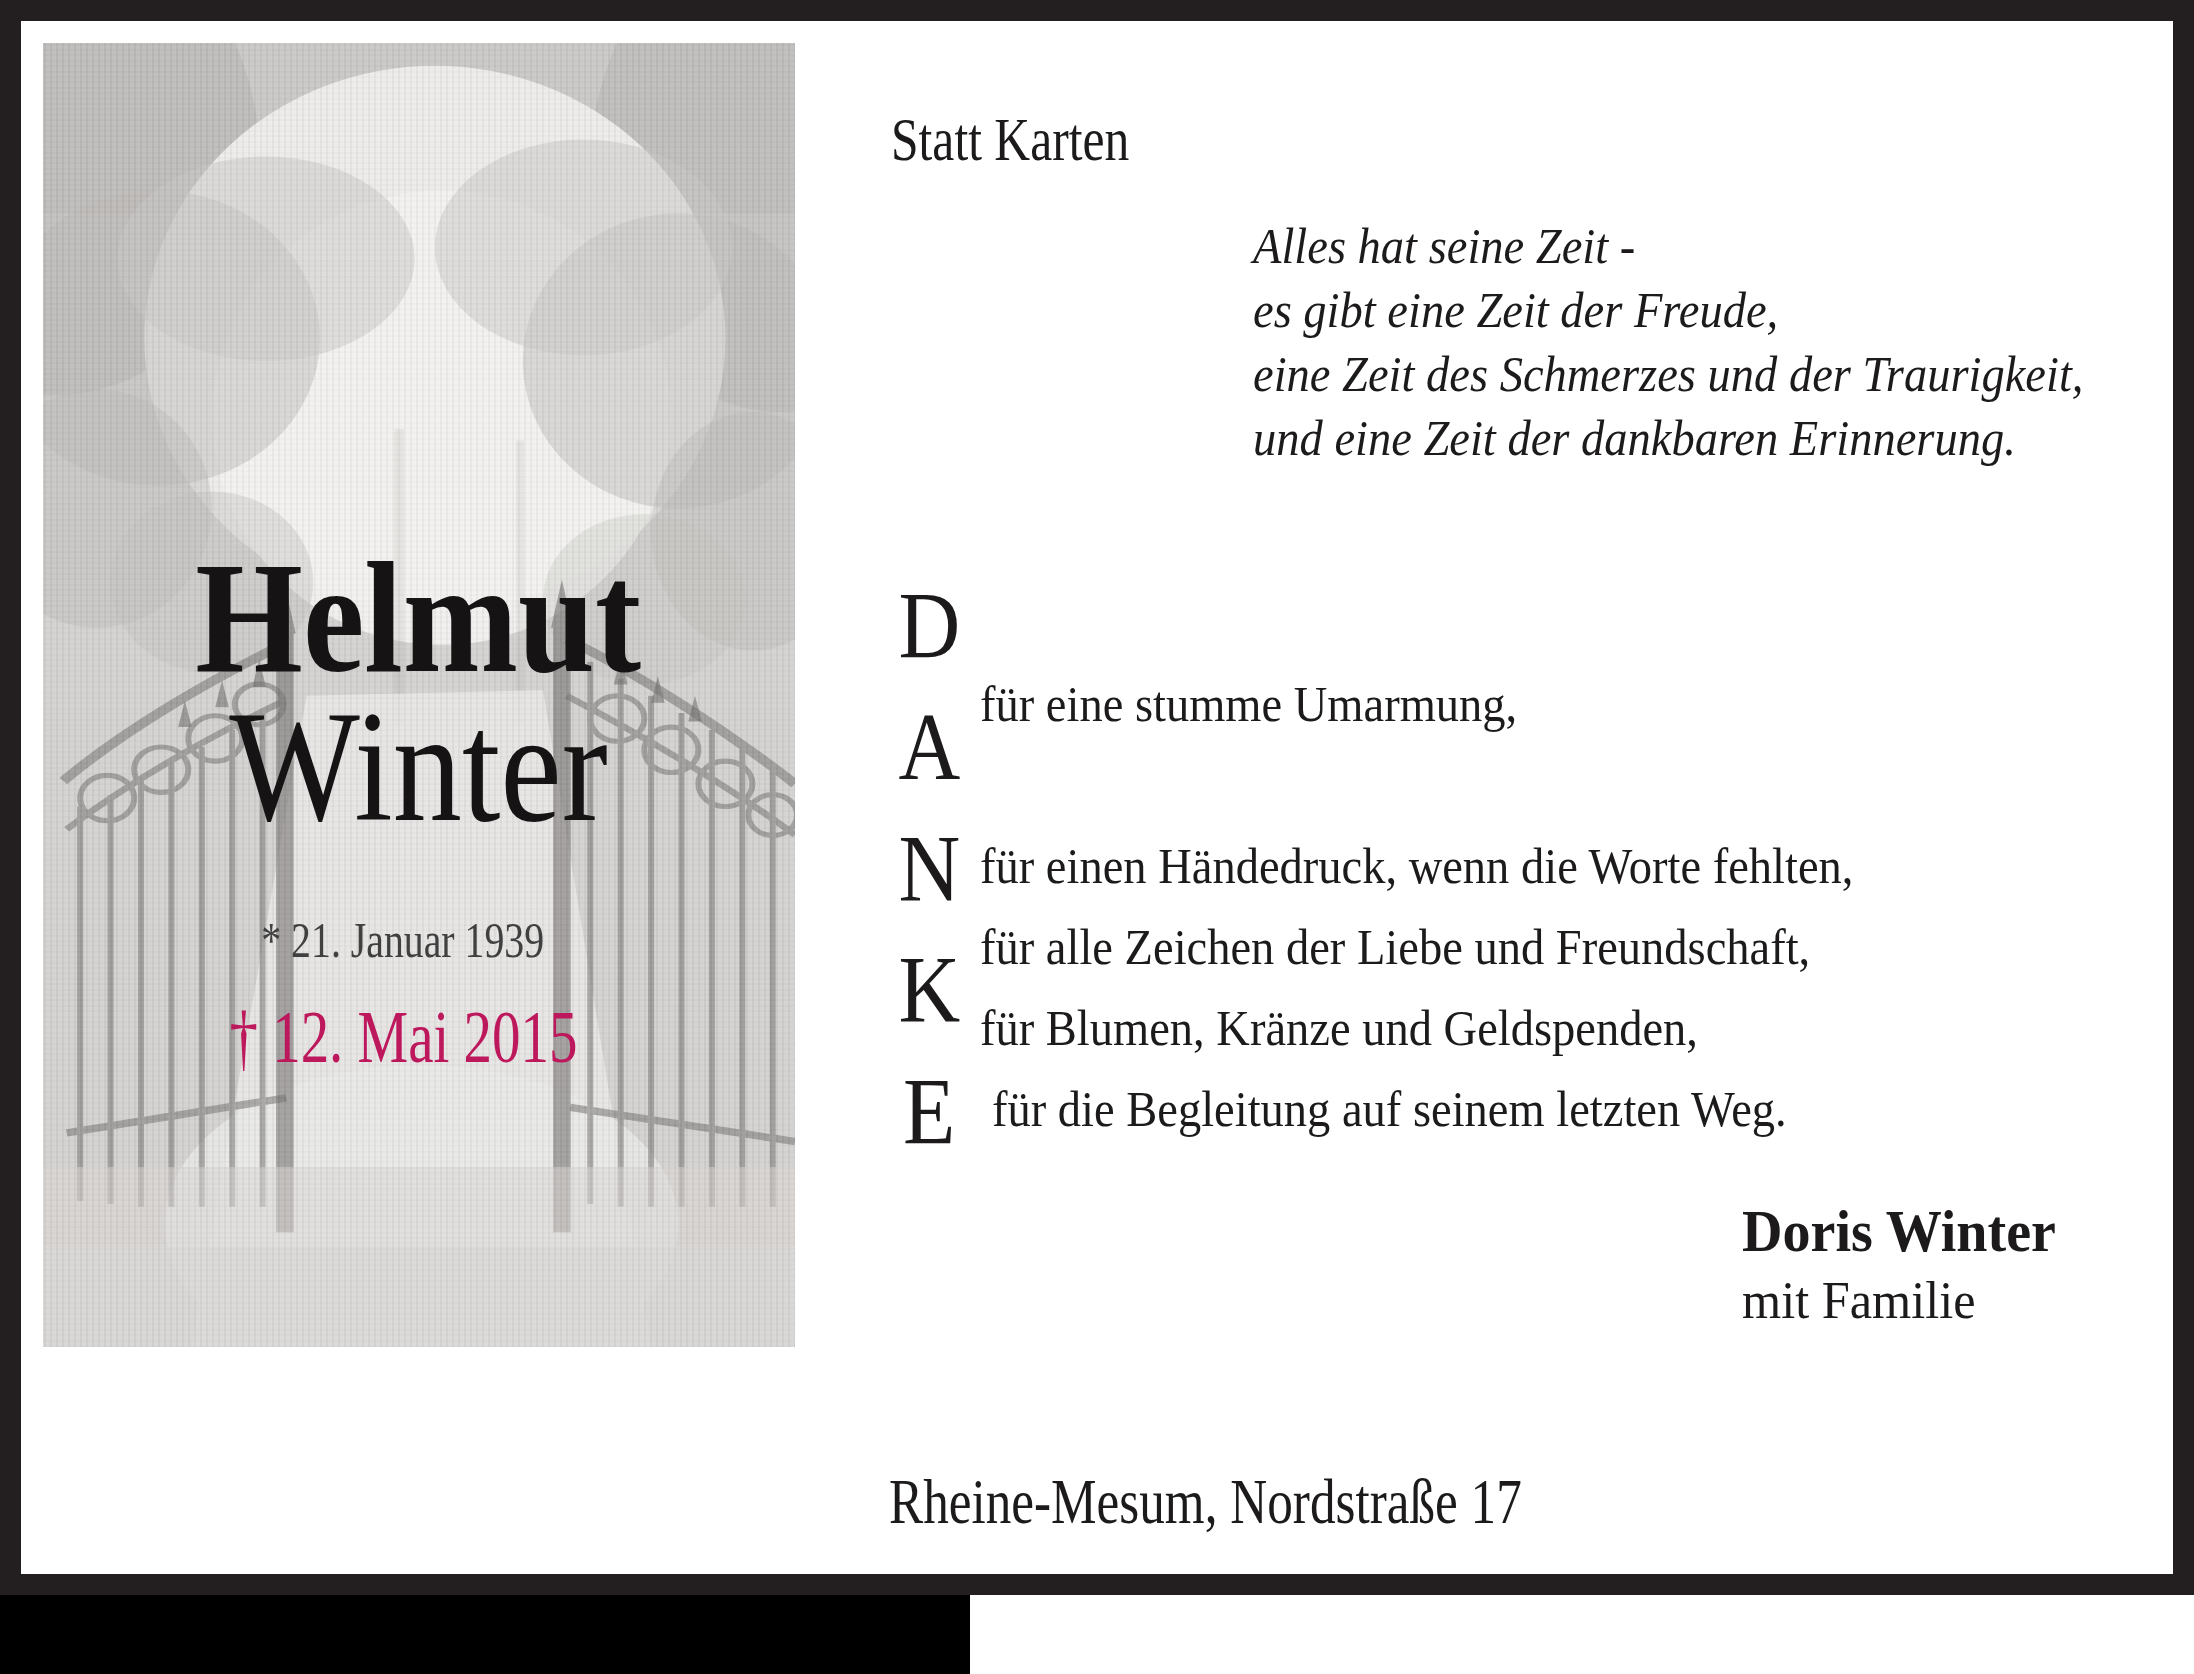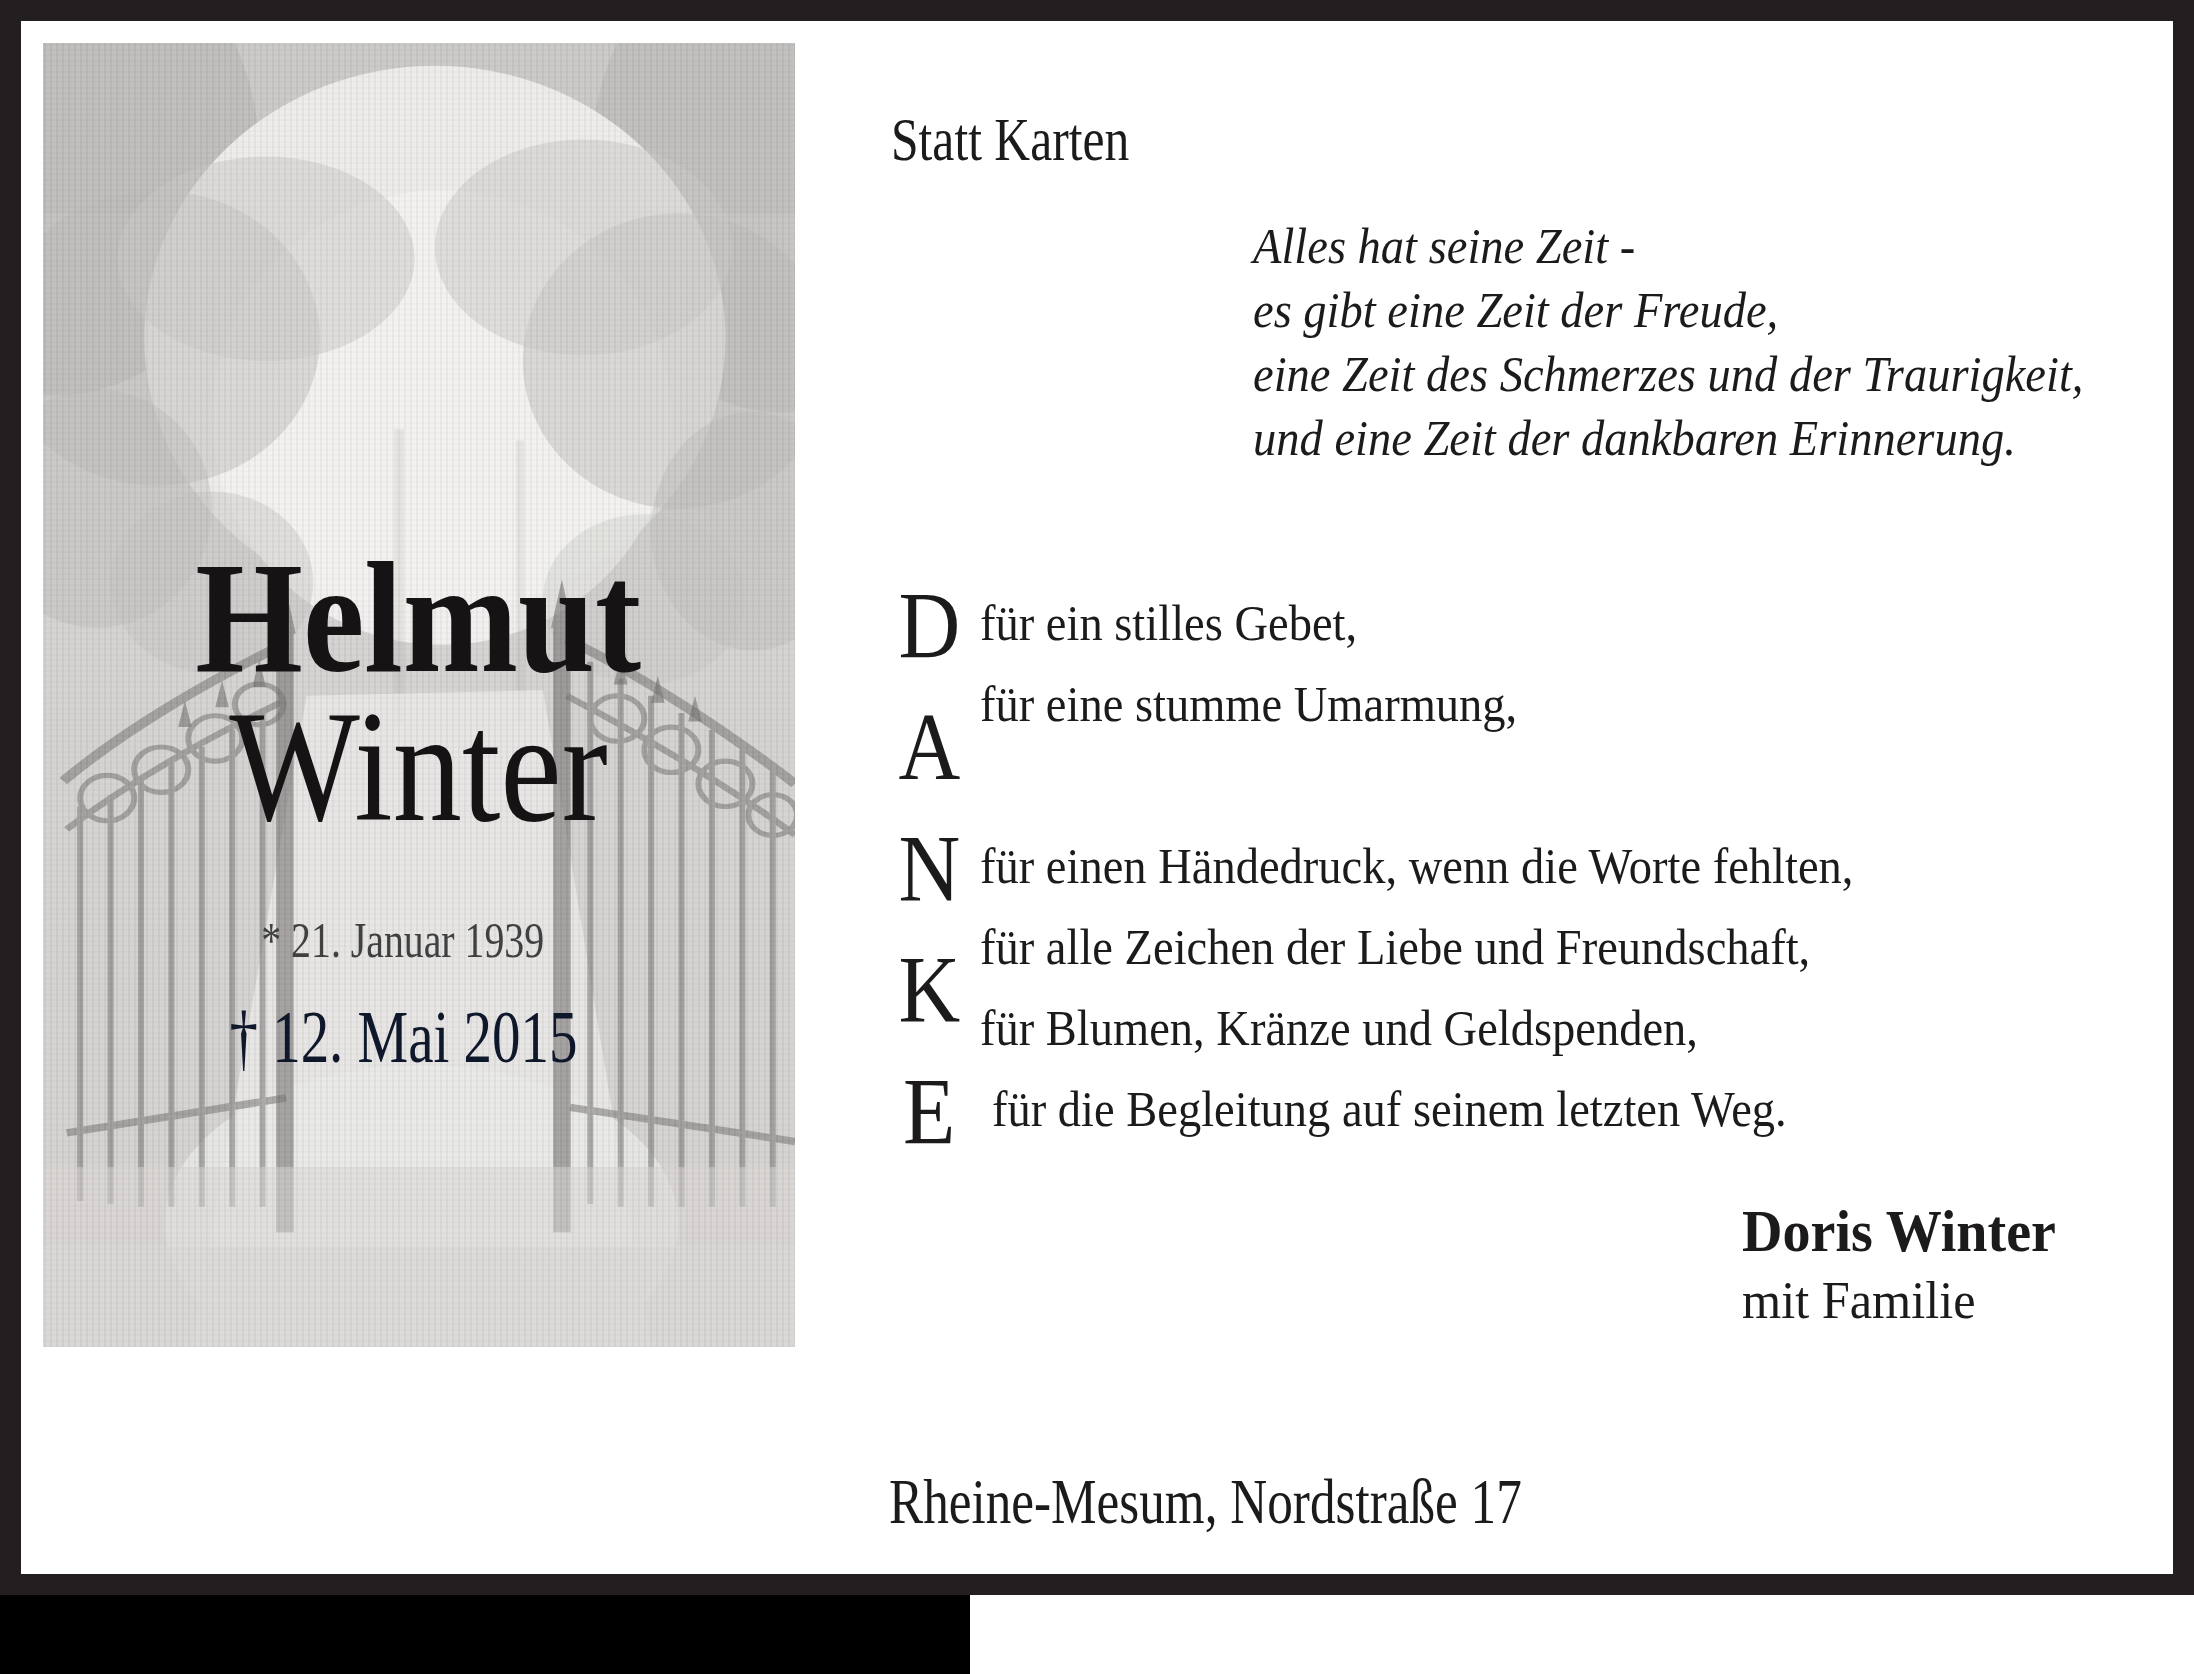--- a/index.html
+++ b/index.html
@@ -38,21 +38,21 @@
     background:
       repeating-linear-gradient(90deg, rgba(255,255,255,0.06) 0 1.4px, rgba(70,70,70,0.05) 1.4px 3.4px, rgba(255,255,255,0.04) 3.4px 6px),
       repeating-linear-gradient(0deg, rgba(120,120,120,0.03) 0 2px, rgba(255,255,255,0.03) 2px 5.4px);
     pointer-events:none;
   }
   .photo-text{position:absolute;left:0;width:100%;text-align:center;white-space:nowrap;color:#151313;z-index:3;}
   .photo-text > span{display:inline-block;transform:scaleX(0.87);transform-origin:center;}
   .deceased-first{top:495px;font-size:159px;font-weight:bold;line-height:159px;}
   .deceased-last{top:644px;font-size:159px;font-weight:normal;line-height:159px;}
   .birth-line{top:859px;font-size:51px;line-height:76px;color:#404040;}
-  .death-line{top:957px;font-size:73px;line-height:76px;color:#0f172a;}
+  .death-line{top:957px;font-size:73px;line-height:76px;color:#be185d;}
   .birth-line > span,.death-line > span{transform:scaleX(0.78) translateX(-20px);}
   
   .header-line{
     position:absolute;left:870px;top:84px;
     font-size:62px;line-height:68px;white-space:nowrap;
     transform:scaleX(0.8);transform-origin:left center;
   }
   .poem{
     position:absolute;left:1232px;top:193px;
     font-size:50px;font-style:italic;line-height:64px;white-space:nowrap;
@@ -208,23 +208,20 @@
         </div>
       <div class="letter letter-3">
           <span>N</span>
         </div>
       <div class="letter letter-4">
           <span>K</span>
         </div>
       <div class="letter letter-5">
           <span>E</span>
         </div>
-      <div class="line row-1">
-          <span>für ein stilles Gebet,</span>
-        </div>
       <div class="line row-2">
           <span>für eine stumme Umarmung,</span>
         </div>
       <div class="line row-4">
           <span>für einen Händedruck, wenn die Worte fehlten,</span>
         </div>
       <div class="line row-5">
           <span>für alle Zeichen der Liebe und Freundschaft,</span>
         </div>
       <div class="line row-6">

